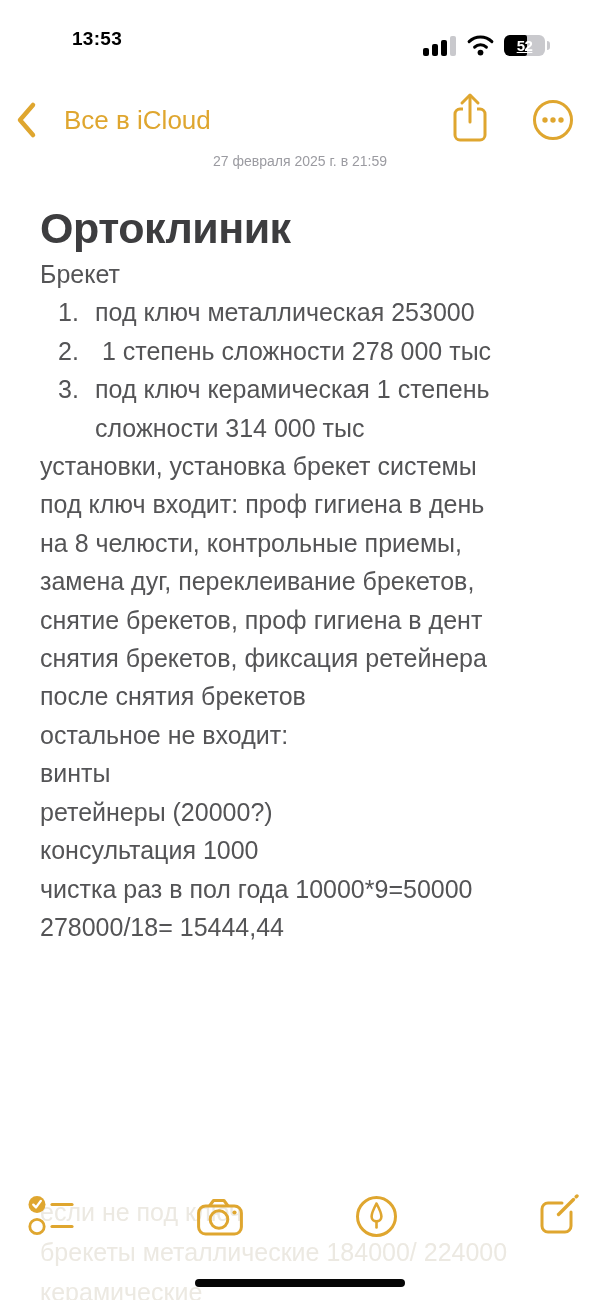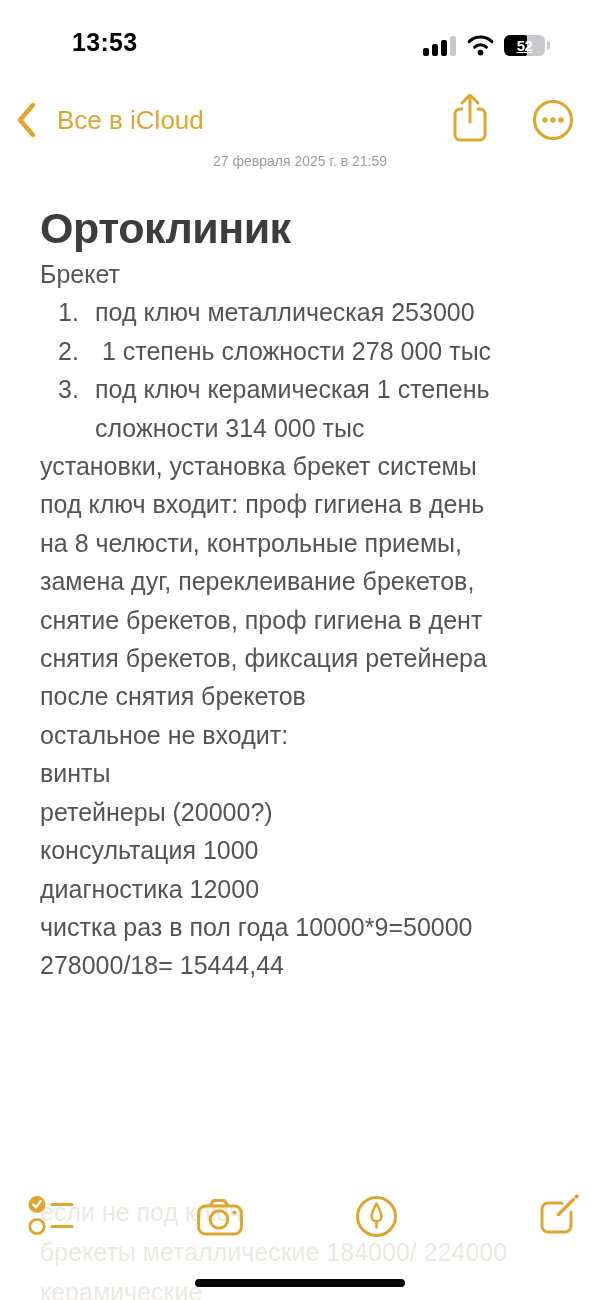--- a/index.html
+++ b/index.html
@@ -11,33 +11,33 @@
     --c-battery_track:#C9C9CD;
   }
   html,body{margin:0;padding:0;background:#e8e8e8;}
   .screen{
     position:relative;width:600px;height:1300px;background:#ffffff;
     font-family:"Liberation Sans","DejaVu Sans",sans-serif;
     overflow:hidden;margin:0 auto;
   }
   
   .time{
-    position:absolute;left:72px;top:28px;font-size:25px;font-weight:700;color:#000;
+    position:absolute;left:72px;top:28px;font-size:19px;font-weight:700;color:#000;
     letter-spacing:.3px;
   }
   .status-right{position:absolute;left:423px;top:35px;display:flex;align-items:center;gap:9px;}
   .battery{position:relative;width:41px;height:21px;border-radius:6px;background:var(--c-battery_track);}
   .battery .fill{position:absolute;left:0;top:0;bottom:0;width:55%;background:#000;border-radius:6px 2px 2px 6px;}
   .battery .pct{
     position:absolute;inset:0;display:flex;align-items:center;justify-content:center;
     color:#fff;font-size:15px;font-weight:700;letter-spacing:-.5px;text-decoration:underline;
   }
   .battery .nub{position:absolute;right:-5px;top:6px;width:3.5px;height:9px;background:var(--c-battery_track);border-radius:0 3px 3px 0;}
   
-  .back-btn{position:absolute;left:16px;top:98px;display:flex;align-items:center;gap:20px;cursor:default;}
+  .back-btn{position:absolute;left:16px;top:98px;display:flex;align-items:center;gap:27px;cursor:default;}
   .back-label{color:var(--c-accent);font-size:26px;line-height:44px;}
   .nav-icon-btn{position:absolute;top:92px;}
   .share-btn{left:452px;}
   .more-btn{left:532px;top:99px;}
   
   .note-date{
     position:absolute;left:0;right:0;top:153px;text-align:center;
     font-size:14px;color:var(--c-secondary);
   }
   .note-title{
@@ -132,21 +132,20 @@
       <div class="bline p"><span class="t">под ключ входит: проф гигиена в день</span></div>
       <div class="bline p"><span class="t">на 8 челюсти, контрольные приемы,</span></div>
       <div class="bline p"><span class="t">замена дуг, переклеивание брекетов,</span></div>
       <div class="bline p"><span class="t">снятие брекетов, проф гигиена в дент</span></div>
       <div class="bline p"><span class="t">снятия брекетов, фиксация ретейнера</span></div>
       <div class="bline p"><span class="t">после снятия брекетов</span></div>
       <div class="bline p"><span class="t">остальное не входит:</span></div>
       <div class="bline p"><span class="t">винты</span></div>
       <div class="bline p"><span class="t">ретейнеры (20000?)</span></div>
       <div class="bline p"><span class="t">консультация 1000</span></div>
-      <div class="bline p"><span class="t">диагностика 12000</span></div>
       <div class="bline p"><span class="t">чистка раз в пол года 10000*9=50000</span></div>
       <div class="bline p"><span class="t">278000/18= 15444,44</span></div>
     </div>
   <div class="note-faded">
       <div class="fline">если не под ключ</div>
       <div class="fline">брекеты металлические 184000/ 224000</div>
       <div class="fline">керамические</div>
     </div>
 
   <button class="tool-btn tool-checklist">

